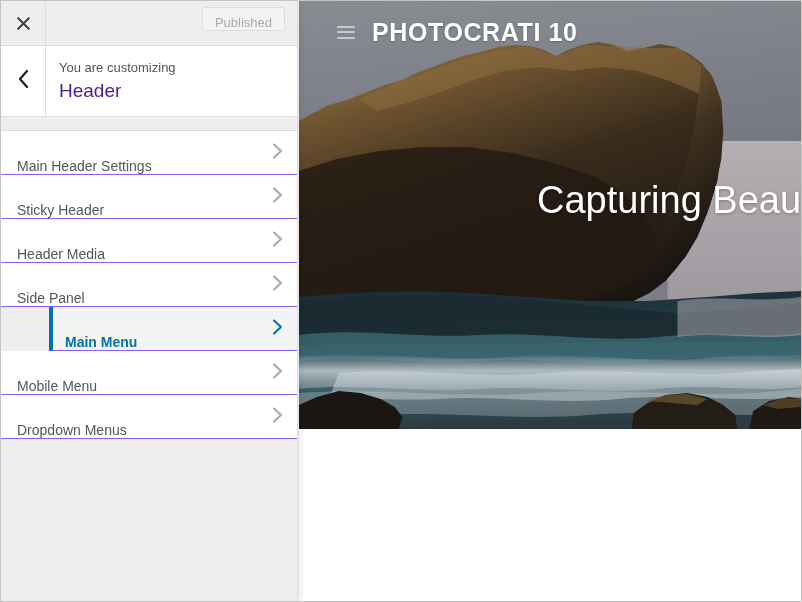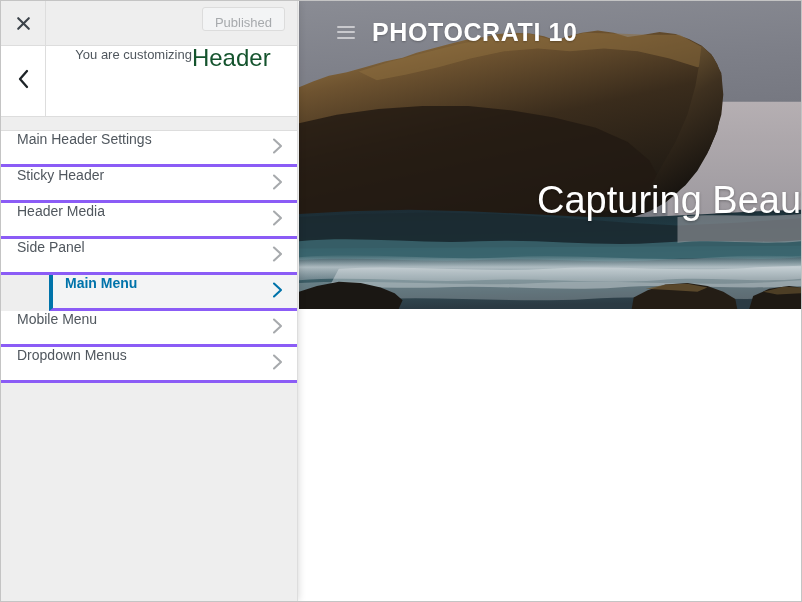--- a/index.html
+++ b/index.html
@@ -101,60 +101,60 @@
     cursor: pointer;
     background: #ffffff;
   }
   .panel-titles {
     position: absolute;
     left: 58px;
     top: 0;
     right: 10px;
     height: 70px;
     display: flex;
-    flex-direction: row;
+    flex-direction: column;
     justify-content: center;
   }
   .panel-eyebrow {
     font-size: 13px;
     color: #50575e;
     line-height: 17px;
     margin-bottom: 3px;
     font-family: "Liberation Sans", sans-serif;
   }
   .panel-title {
-    font-size: 24px;
+    font-size: 19px;
     font-weight: 400;
-    color: #14532d;
+    color: #4c1d95;
     line-height: 24px;
     font-family: "Liberation Sans", sans-serif;
   }
 
   
   .section-gap {
     height: 14px;
     background: #eeeeee;
     border-bottom: 1px solid #dddddd;
     box-sizing: border-box;
   }
 
   
   .section-list {
     background: #eeeeee;
     height: 470px;
     overflow: hidden;
   }
   .section-item {
     position: relative;
-    height: 36px;
-    background: #ffffff;
-    border-bottom: 3px solid #8b5cf6;
-    box-sizing: border-box;
-    display: flex;
-    align-items: flex-start;
+    height: 44px;
+    background: #ffffff;
+    border-bottom: 1px solid #8b5cf6;
+    box-sizing: border-box;
+    display: flex;
+    align-items: flex-end;
     cursor: pointer;
     padding-left: 16px;
     padding-right: 34px;
   }
   .section-item .label {
     font-size: 14px;
     color: #50575e;
     font-family: "Liberation Sans", sans-serif;
     white-space: nowrap;
   }
@@ -183,21 +183,21 @@
     top: 0;
     right: 0;
     bottom: 0;
     background: #ffffff;
     overflow: hidden;
   }
 
   .hero {
     position: relative;
     width: 100%;
-    height: 308px;
+    height: 428px;
     overflow: hidden;
     background: #7b7d85;
   }
   .hero-photo {
     position: absolute;
     inset: 0;
     overflow: hidden;
   }
   .site-header {
     position: absolute;

